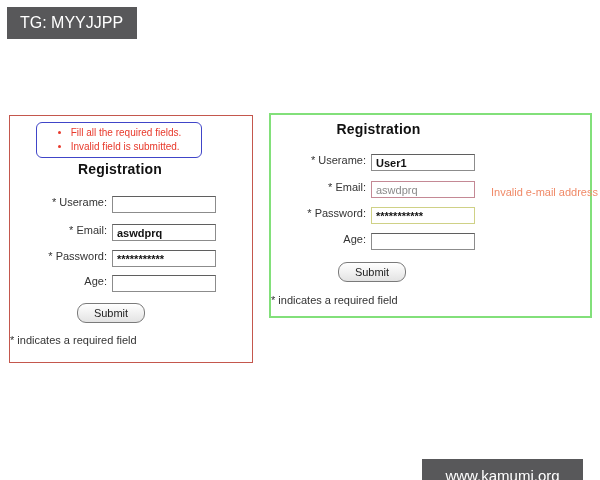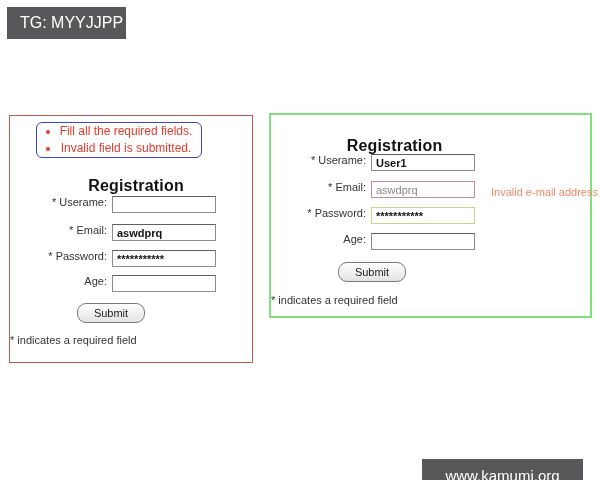--- a/index.html
+++ b/index.html
@@ -6,40 +6,40 @@
   body{
     width:600px;height:480px;position:relative;overflow:hidden;
     background:#ffffff;
     font-family:"Liberation Sans","DejaVu Sans",sans-serif;
     color:#1a1a1a;
   }
   .badge{
     position:absolute;background:#58585a;color:#ffffff;
     font-size:16px;display:flex;align-items:center;
   }
-  .badge-tl{left:7px;top:7px;width:119px;height:32px;padding-left:13px;box-sizing:border-box;}
+  .badge-tl{left:7px;top:7px;width:130px;height:32px;padding-left:13px;box-sizing:border-box;}
   .badge-br{left:422px;top:440px;width:161px;height:32px;justify-content:center;font-size:15px;margin-top:19px;}
 
   .form-box{position:absolute;box-sizing:border-box;background:#ffffff;}
   .form-left{left:9px;top:115px;width:244px;height:248px;border:1px solid #c4574d;}
   .form-right{left:269px;top:113px;width:323px;height:205px;border:2px solid #82e07a;}
 
   .error-box{
     position:absolute;left:26px;top:6px;width:166px;height:36px;
     border:1px solid #4045c8;border-radius:6px;box-sizing:border-box;
     display:flex;align-items:center;justify-content:center;
   }
   .error-box ul{
     margin:8px;padding:0 0 0 14px;list-style:disc;
-    color:#e8392b;font-size:12px;line-height:1.45;text-align:center;
+    color:#e8392b;font-size:10px;line-height:1.45;
   }
   .error-box li{padding:0;margin:0;}
 
   .title{
-    position:absolute;margin:16px;font-size:16px;font-weight:bold;color:#111;
+    position:absolute;margin:0;font-size:14px;font-weight:bold;color:#111;
     text-align:center;letter-spacing:.2px;
   }
   .form-left .title{left:0;top:45px;width:220px;}
   .form-right .title{left:0;top:6px;width:215px;}
 
   .row{position:absolute;display:flex;align-items:flex-start;}
   .lbl{
     display:inline-block;width:100px;text-align:right;
     font-size:11px;color:#333;padding-right:5px;box-sizing:border-box;
   }

